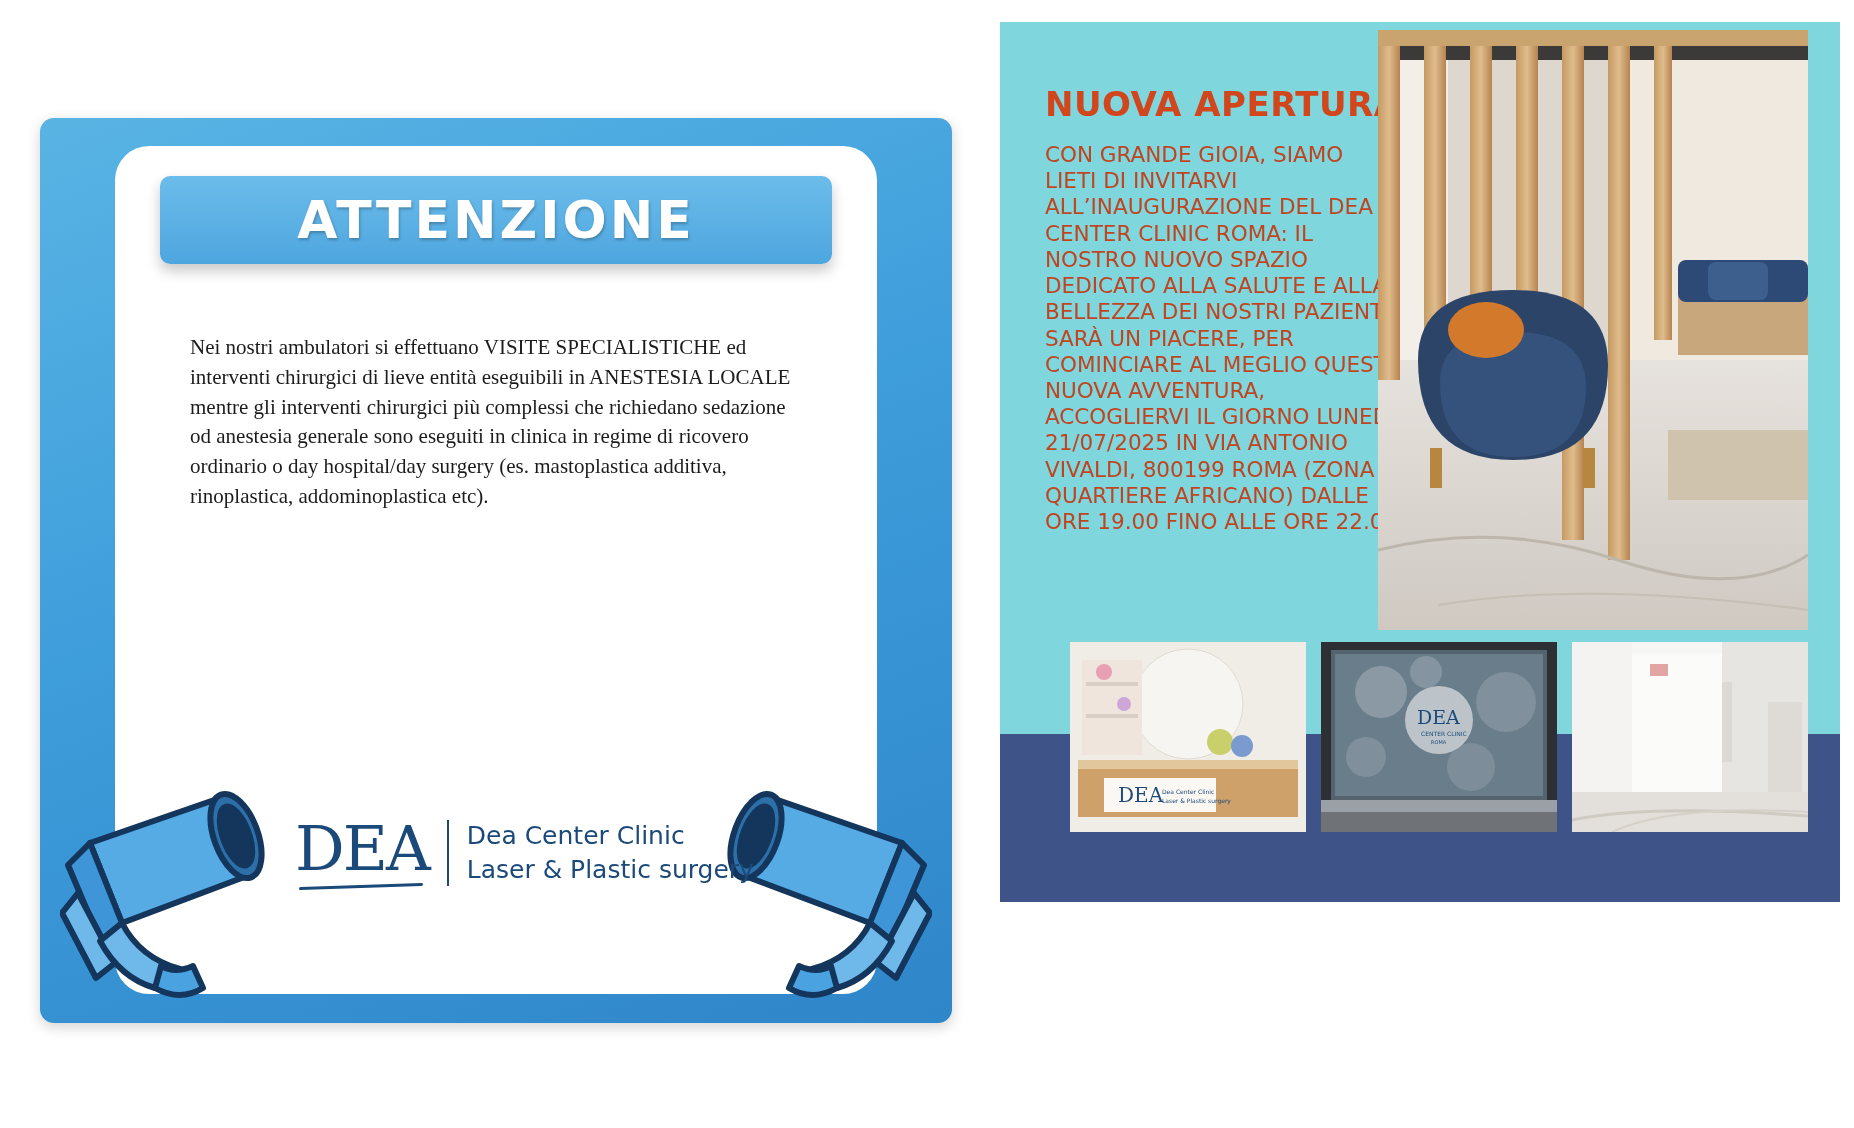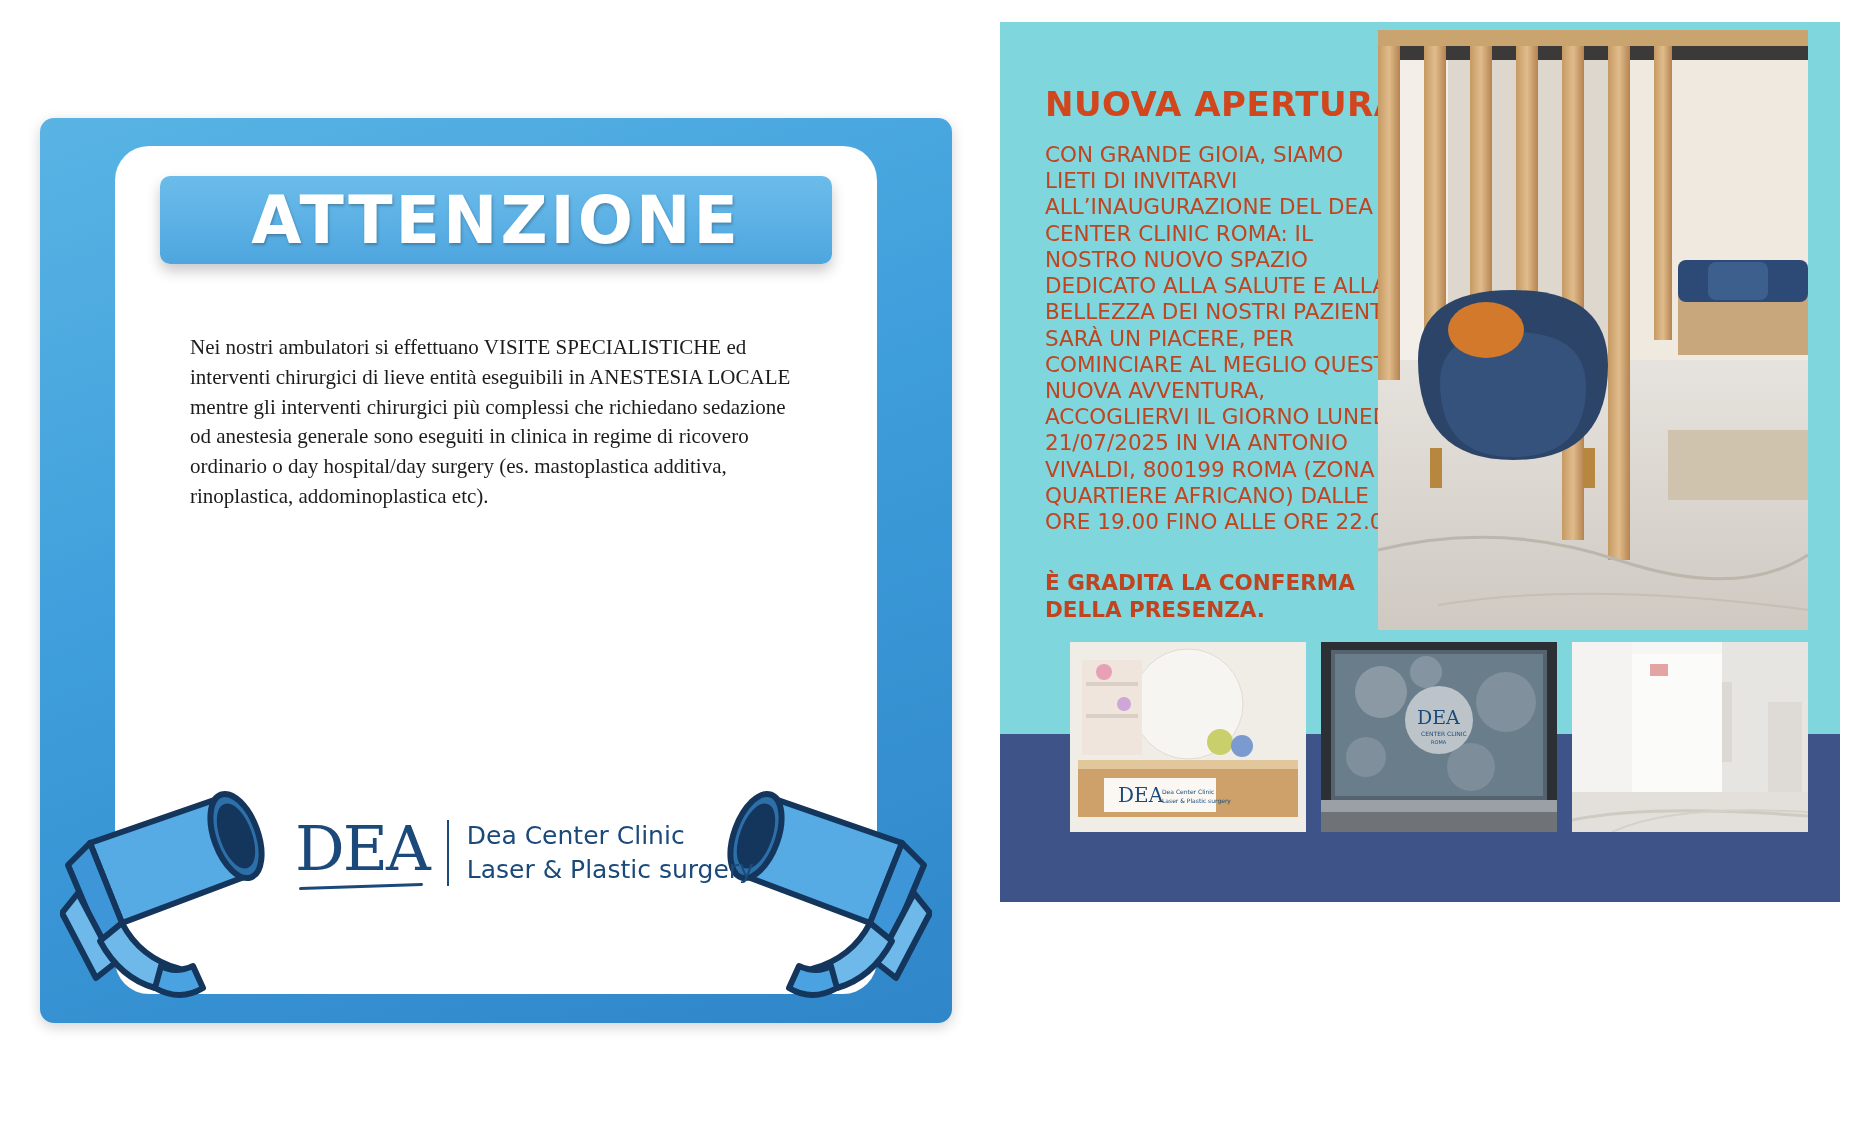--- a/index.html
+++ b/index.html
@@ -44,21 +44,21 @@
     height: 88px;
     background: linear-gradient(180deg, #6bbcea 0%, #4ea6df 100%);
     border-radius: 10px;
     box-shadow: 0 7px 14px rgba(0,0,0,0.22);
     display: flex;
     align-items: center;
     justify-content: center;
   }
   .banner-text {
     color: #ffffff;
-    font-size: 65px;
+    font-size: 52px;
     font-weight: bold;
     letter-spacing: 3px;
     text-shadow: 1px 2px 3px rgba(0,0,0,0.25);
     font-family: "DejaVu Sans", sans-serif;
   }
   .body-text {
     position: absolute;
     left: 150px;
     top: 215px;
     width: 620px;
@@ -253,21 +253,20 @@
 
 <div class="right-card">
   <div class="right-bottom-band"></div>
 
   <div class="right-title">NUOVA APERTURA!</div>
 
   <div class="right-body">
     <span>CON GRANDE GIOIA, SIAMO LIETI DI INVITARVI ALL’INAUGURAZIONE DEL DEA CENTER CLINIC ROMA: IL NOSTRO NUOVO SPAZIO DEDICATO ALLA SALUTE E ALLA BELLEZZA DEI NOSTRI PAZIENTI. SARÀ UN PIACERE, PER COMINCIARE AL MEGLIO QUESTA NUOVA AVVENTURA, ACCOGLIERVI IL GIORNO LUNEDI 21/07/2025 IN </span><b>VIA ANTONIO VIVALDI, 800199 ROMA</b><span> (ZONA QUARTIERE AFRICANO) DALLE ORE 19.00 FINO ALLE ORE 22.00</span>
   </div>
 
-  <div class="right-confirm">È GRADITA LA CONFERMA DELLA PRESENZA.</div>
 
   <div class="photo-main">
     <svg class="thumb-svg" viewBox="0 0 430 600" preserveAspectRatio="none" xmlns="http://www.w3.org/2000/svg">
       <defs>
         <linearGradient id="floorg" x1="0" y1="0" x2="0" y2="1">
           <stop offset="0%" stop-color="#e6e2dd"></stop>
           <stop offset="100%" stop-color="#cfc9c2"></stop>
         </linearGradient>
         <linearGradient id="woodg" x1="0" y1="0" x2="1" y2="0">
           <stop offset="0%" stop-color="#c59a63"></stop>

